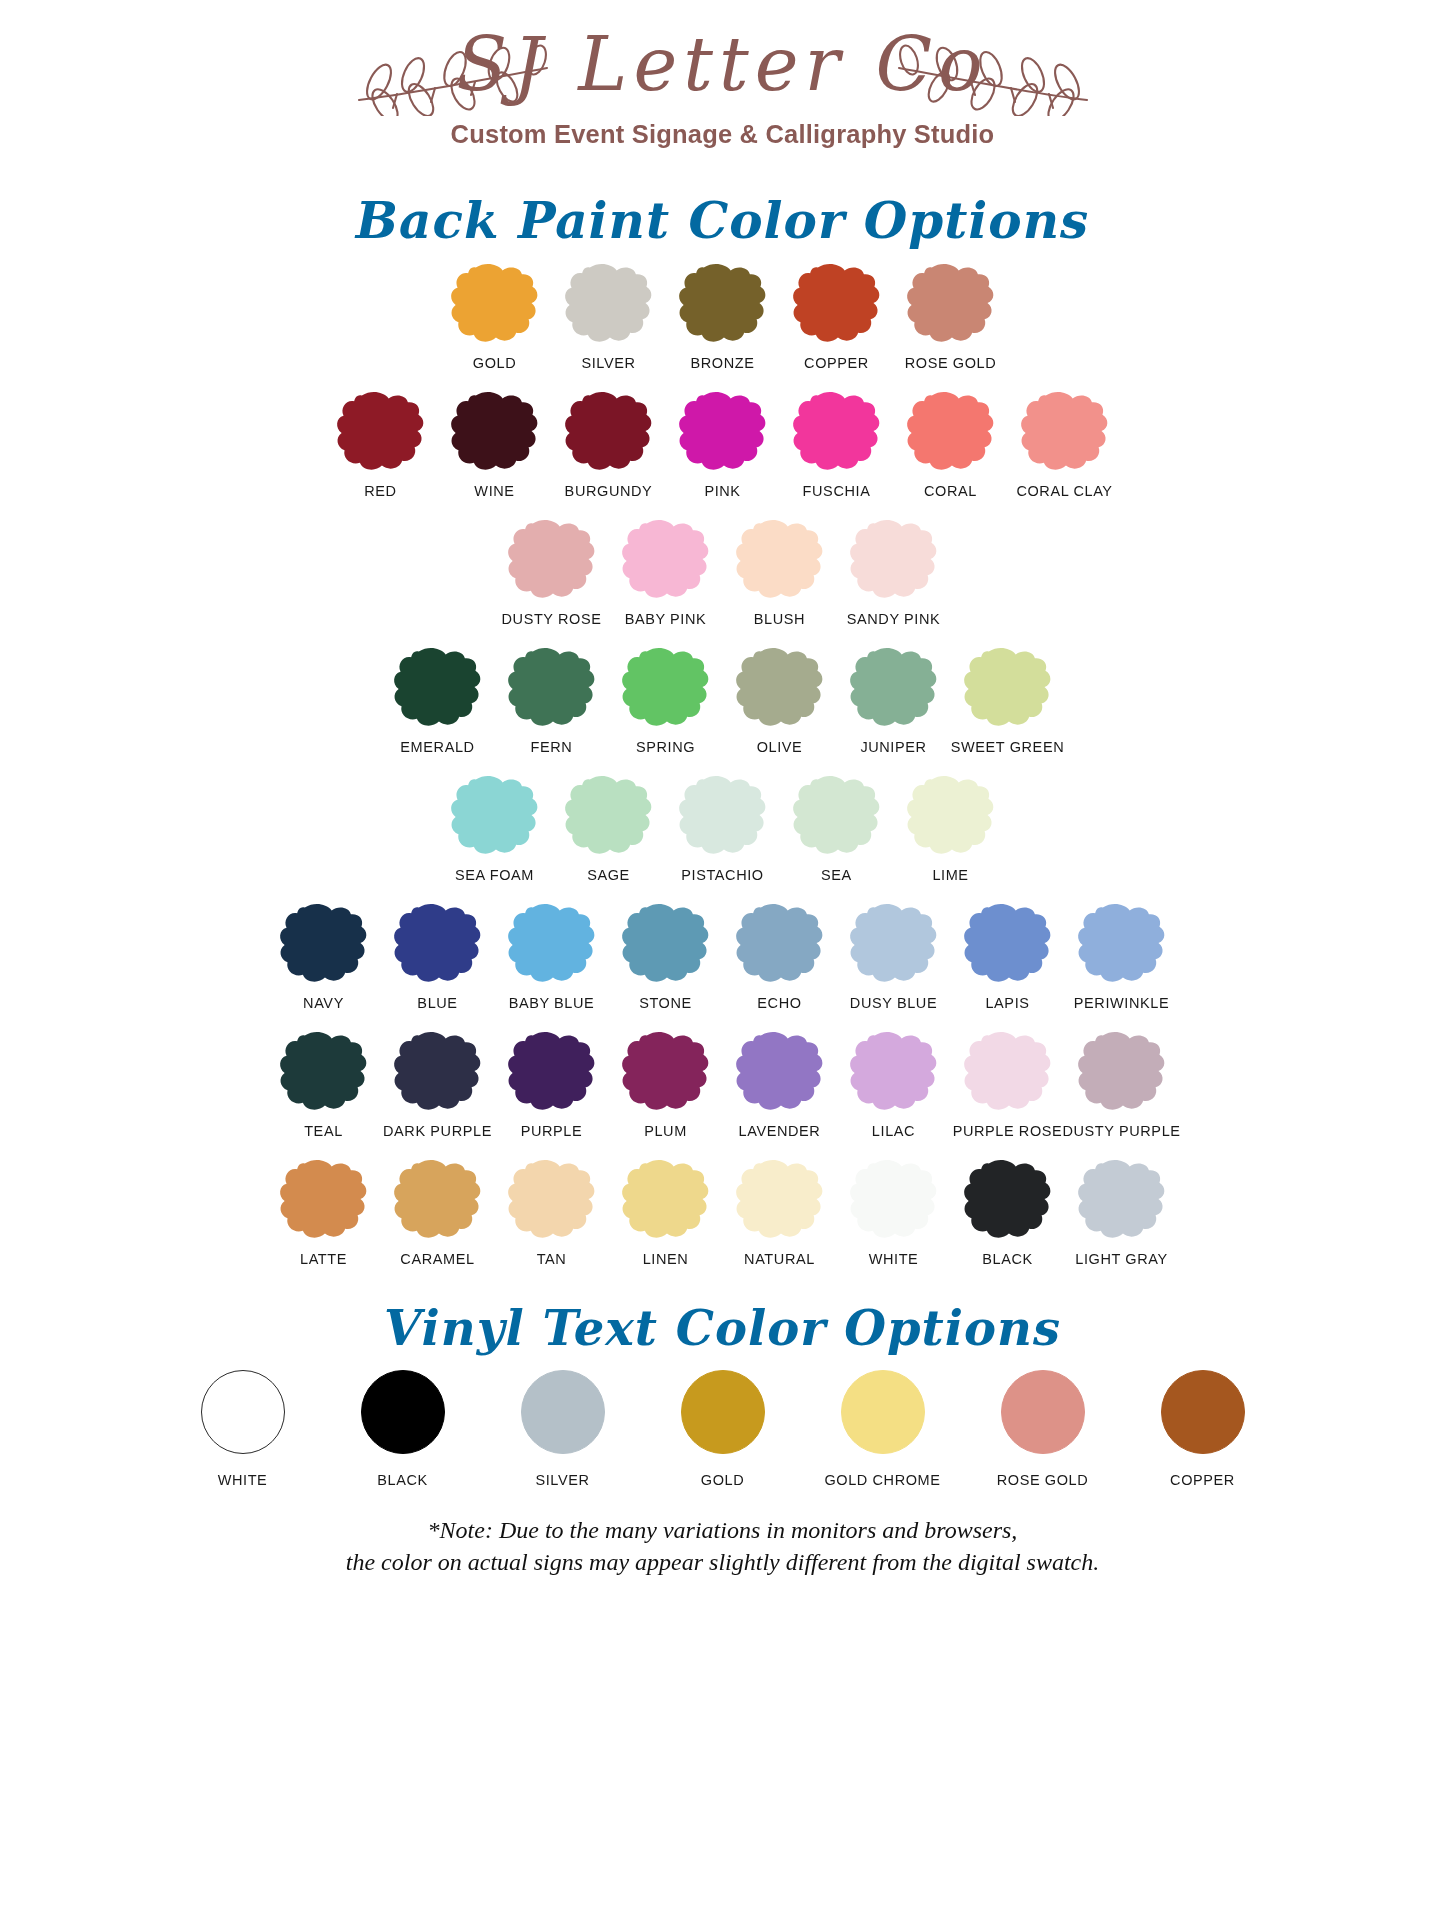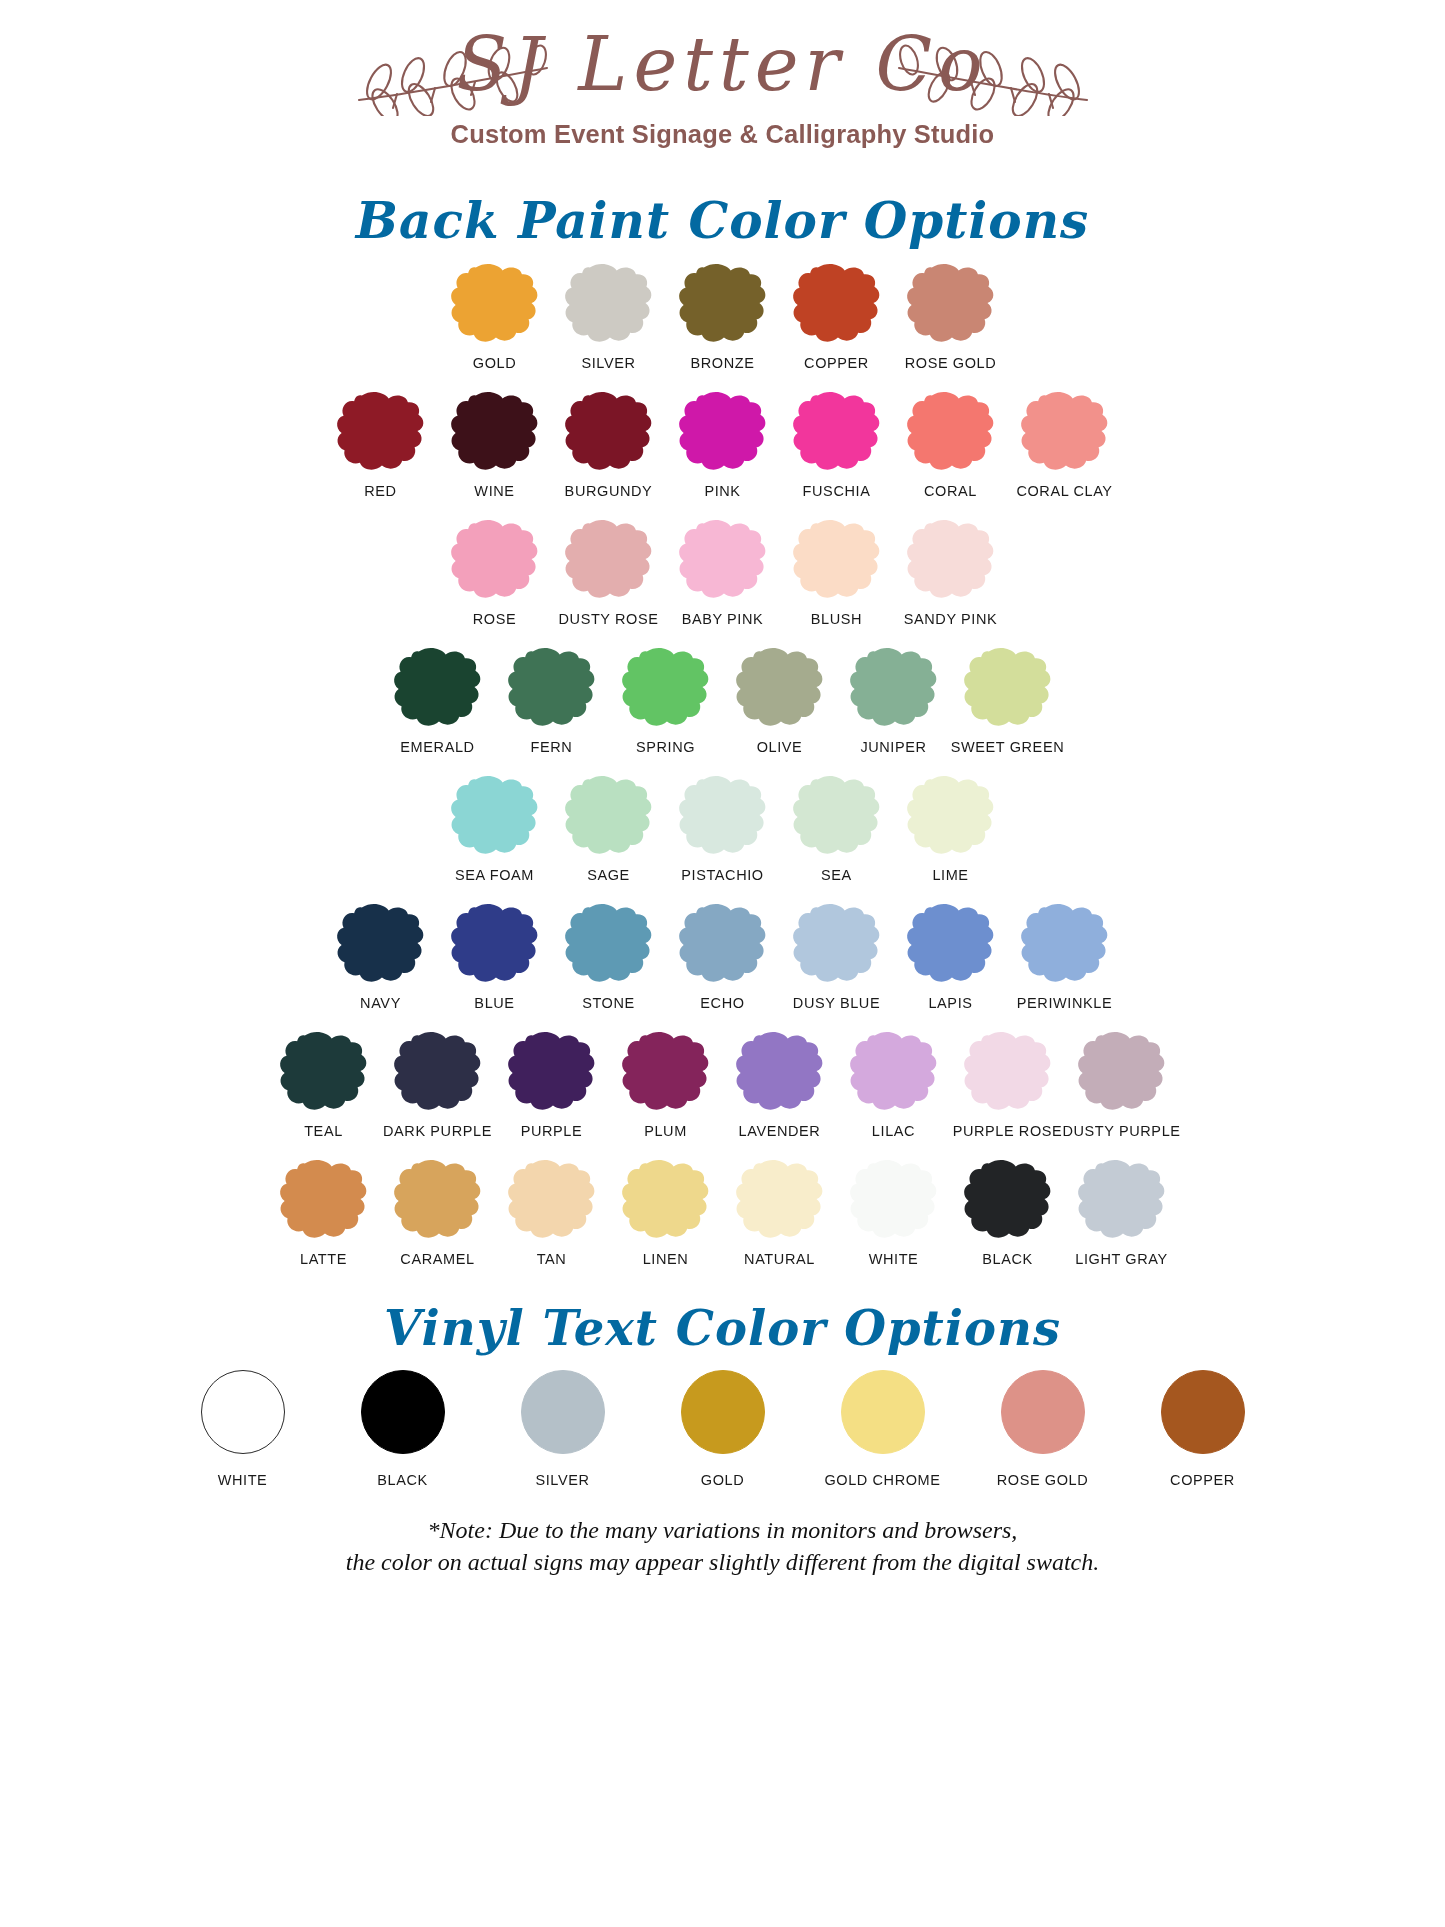--- a/index.html
+++ b/index.html
@@ -310,28 +310,20 @@
               <path d="M30 6 C40 0, 52 2, 58 9 C64 4, 76 5, 78 13 C86 12, 92 18, 89 26 C96 30, 96 40, 88 43 C95 48, 93 58, 85 60 C88 68, 81 76, 72 74 C70 82, 58 85, 51 79 C44 86, 31 84, 28 76 C19 79, 10 72, 12 63 C4 60, 2 50, 9 45 C2 40, 3 29, 11 27 C7 19, 14 10, 22 12 C23 7, 26 5, 30 6 Z" fill="#f2918b"></path>
             </svg>
           </div>
           <div class="swatch-label">CORAL CLAY</div>
         </div>
       </div>
       <div class="swatch-row">
         <div class="swatch-cell">
           <div class="blob-wrap">
             <svg class="blob" viewBox="0 0 100 88">
-              <path d="M30 6 C40 0, 52 2, 58 9 C64 4, 76 5, 78 13 C86 12, 92 18, 89 26 C96 30, 96 40, 88 43 C95 48, 93 58, 85 60 C88 68, 81 76, 72 74 C70 82, 58 85, 51 79 C44 86, 31 84, 28 76 C19 79, 10 72, 12 63 C4 60, 2 50, 9 45 C2 40, 3 29, 11 27 C7 19, 14 10, 22 12 C23 7, 26 5, 30 6 Z" fill="#f3a0bb"></path>
-            </svg>
-          </div>
-          <div class="swatch-label">ROSE</div>
-        </div>
-        <div class="swatch-cell">
-          <div class="blob-wrap">
-            <svg class="blob" viewBox="0 0 100 88">
               <path d="M30 6 C40 0, 52 2, 58 9 C64 4, 76 5, 78 13 C86 12, 92 18, 89 26 C96 30, 96 40, 88 43 C95 48, 93 58, 85 60 C88 68, 81 76, 72 74 C70 82, 58 85, 51 79 C44 86, 31 84, 28 76 C19 79, 10 72, 12 63 C4 60, 2 50, 9 45 C2 40, 3 29, 11 27 C7 19, 14 10, 22 12 C23 7, 26 5, 30 6 Z" fill="#e3aeae"></path>
             </svg>
           </div>
           <div class="swatch-label">DUSTY ROSE</div>
         </div>
         <div class="swatch-cell">
           <div class="blob-wrap">
             <svg class="blob" viewBox="0 0 100 88">
               <path d="M30 6 C40 0, 52 2, 58 9 C64 4, 76 5, 78 13 C86 12, 92 18, 89 26 C96 30, 96 40, 88 43 C95 48, 93 58, 85 60 C88 68, 81 76, 72 74 C70 82, 58 85, 51 79 C44 86, 31 84, 28 76 C19 79, 10 72, 12 63 C4 60, 2 50, 9 45 C2 40, 3 29, 11 27 C7 19, 14 10, 22 12 C23 7, 26 5, 30 6 Z" fill="#f7b7d4"></path>
             </svg>
@@ -456,20 +448,28 @@
           </div>
           <div class="swatch-label">NAVY</div>
         </div>
         <div class="swatch-cell">
           <div class="blob-wrap">
             <svg class="blob" viewBox="0 0 100 88">
               <path d="M30 6 C40 0, 52 2, 58 9 C64 4, 76 5, 78 13 C86 12, 92 18, 89 26 C96 30, 96 40, 88 43 C95 48, 93 58, 85 60 C88 68, 81 76, 72 74 C70 82, 58 85, 51 79 C44 86, 31 84, 28 76 C19 79, 10 72, 12 63 C4 60, 2 50, 9 45 C2 40, 3 29, 11 27 C7 19, 14 10, 22 12 C23 7, 26 5, 30 6 Z" fill="#2f3c89"></path>
             </svg>
           </div>
           <div class="swatch-label">BLUE</div>
+        </div>
+        <div class="swatch-cell">
+          <div class="blob-wrap">
+            <svg class="blob" viewBox="0 0 100 88">
+              <path d="M30 6 C40 0, 52 2, 58 9 C64 4, 76 5, 78 13 C86 12, 92 18, 89 26 C96 30, 96 40, 88 43 C95 48, 93 58, 85 60 C88 68, 81 76, 72 74 C70 82, 58 85, 51 79 C44 86, 31 84, 28 76 C19 79, 10 72, 12 63 C4 60, 2 50, 9 45 C2 40, 3 29, 11 27 C7 19, 14 10, 22 12 C23 7, 26 5, 30 6 Z" fill="#62b3e0"></path>
+            </svg>
+          </div>
+          <div class="swatch-label">BABY BLUE</div>
         </div>
         <div class="swatch-cell">
           <div class="blob-wrap">
             <svg class="blob" viewBox="0 0 100 88">
               <path d="M30 6 C40 0, 52 2, 58 9 C64 4, 76 5, 78 13 C86 12, 92 18, 89 26 C96 30, 96 40, 88 43 C95 48, 93 58, 85 60 C88 68, 81 76, 72 74 C70 82, 58 85, 51 79 C44 86, 31 84, 28 76 C19 79, 10 72, 12 63 C4 60, 2 50, 9 45 C2 40, 3 29, 11 27 C7 19, 14 10, 22 12 C23 7, 26 5, 30 6 Z" fill="#5e9ab4"></path>
             </svg>
           </div>
           <div class="swatch-label">STONE</div>
         </div>
         <div class="swatch-cell">

